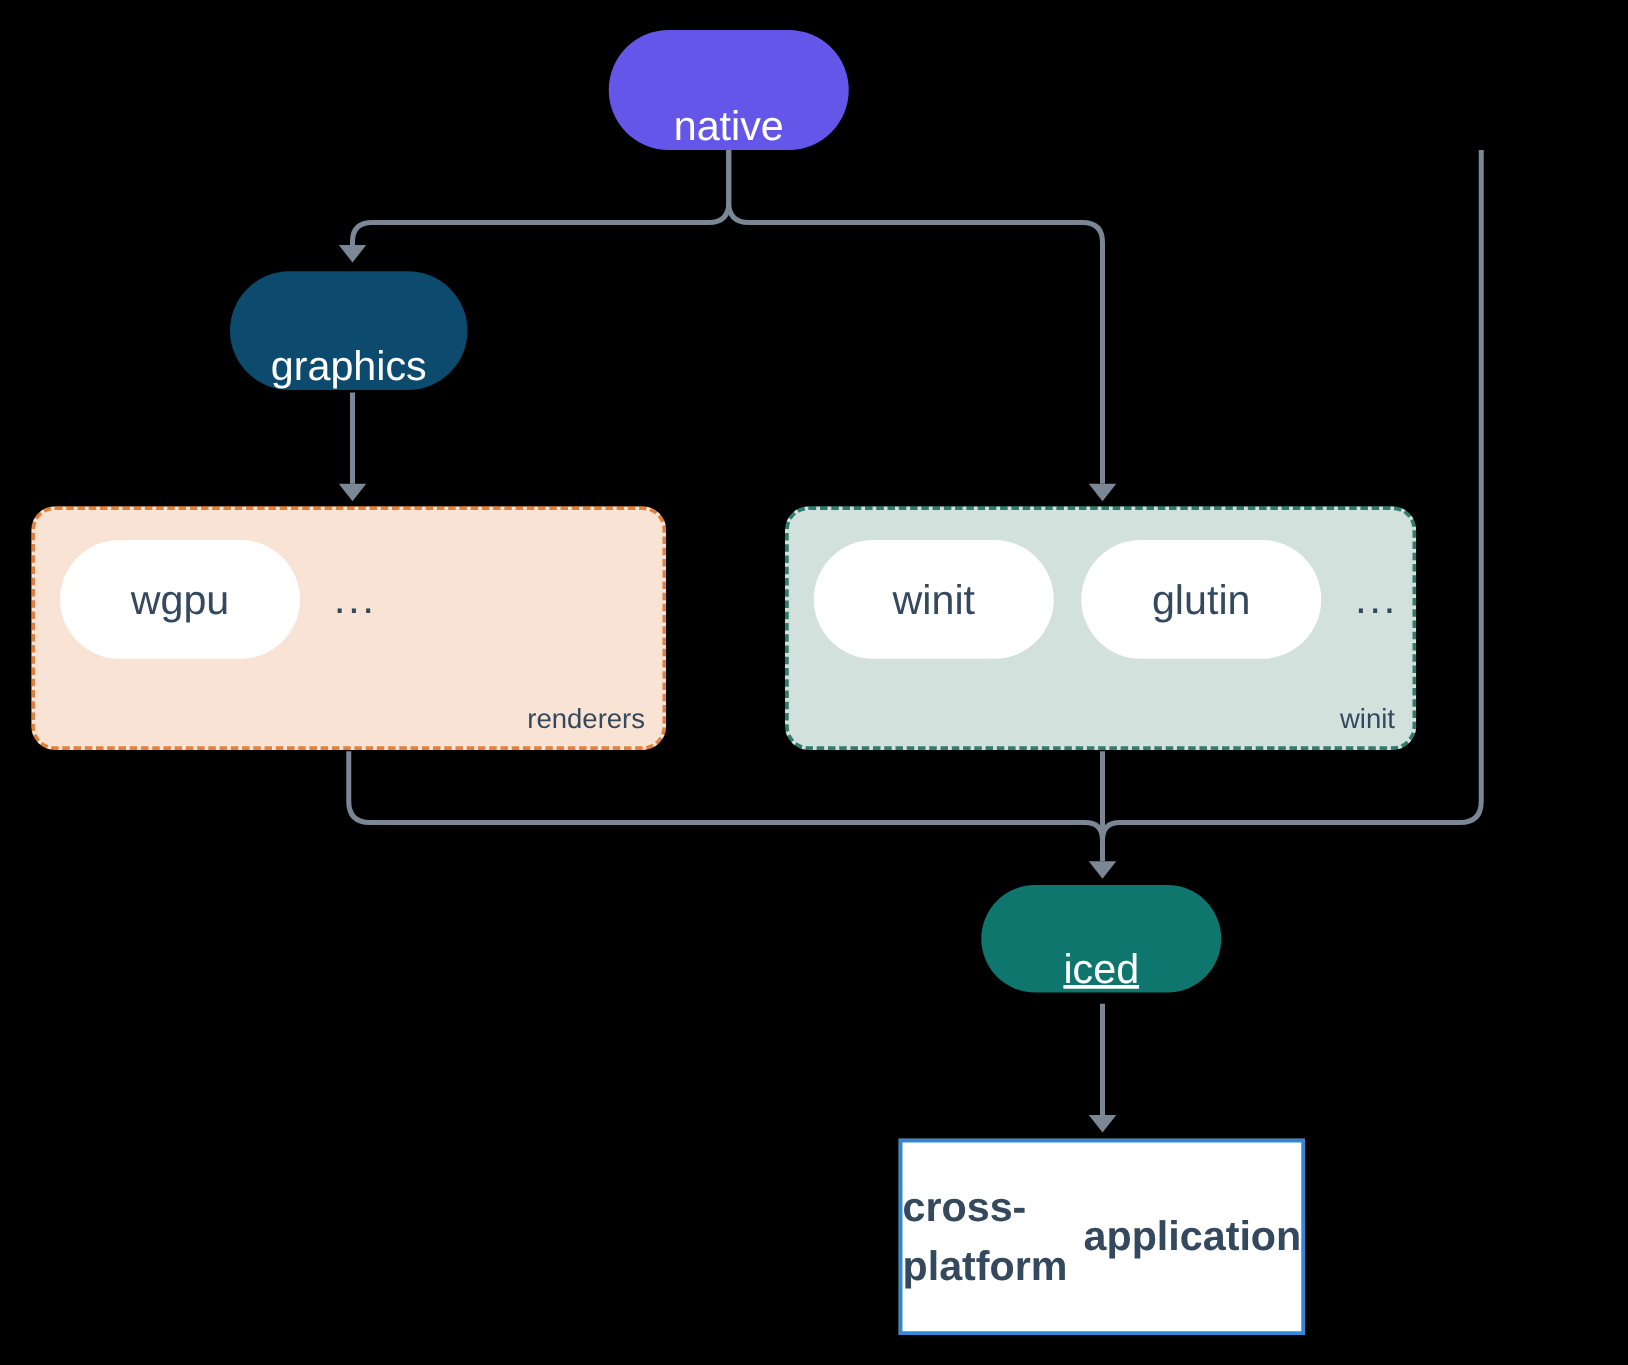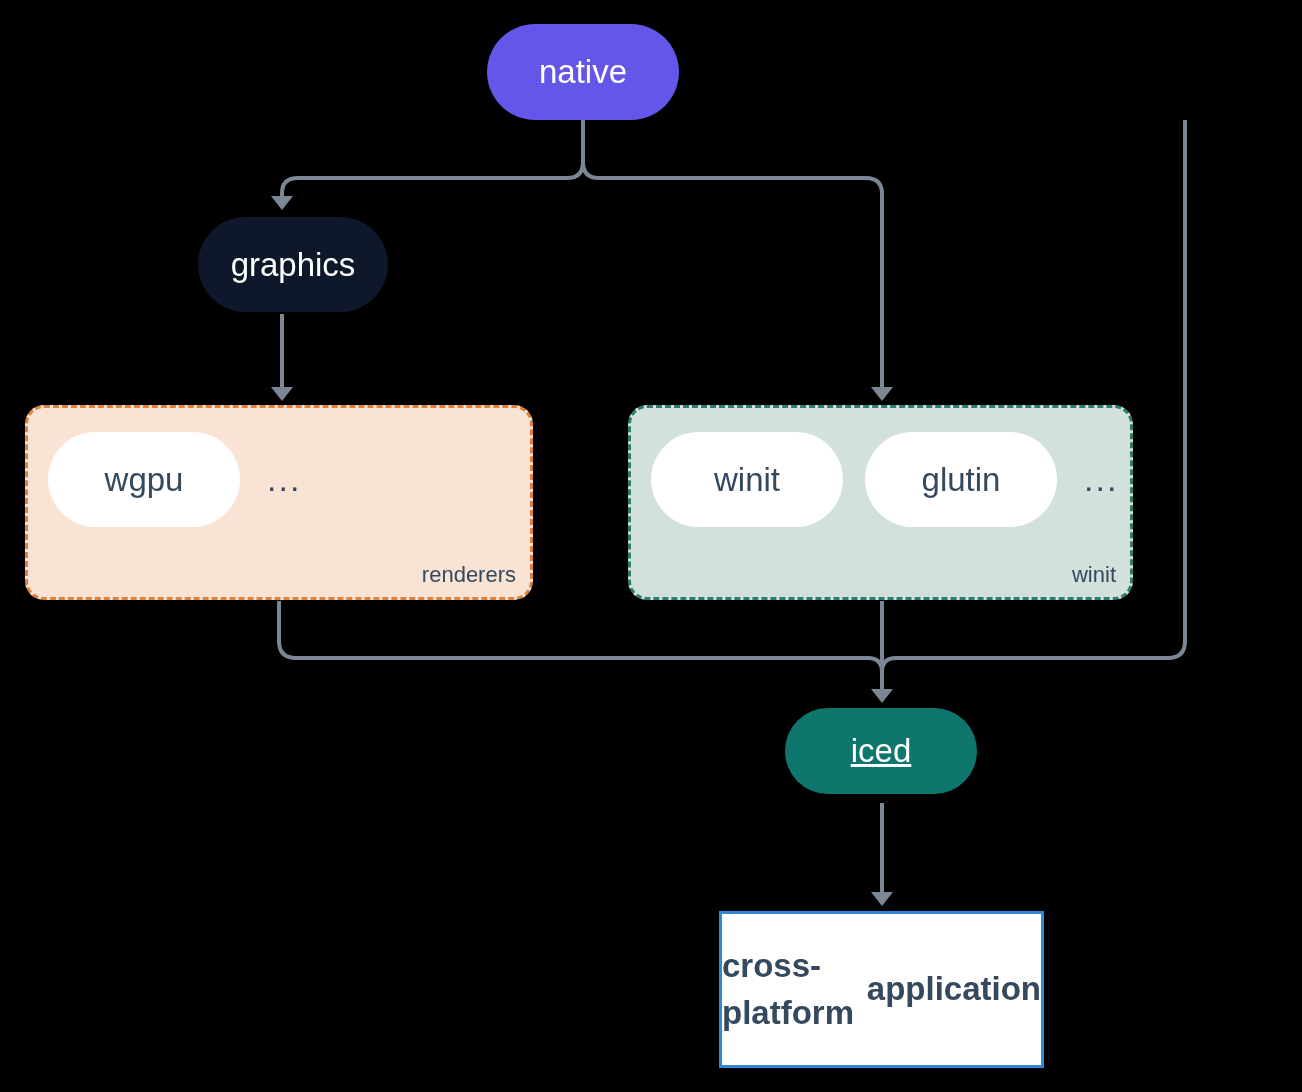--- a/index.html
+++ b/index.html
@@ -26,29 +26,29 @@
     stroke: #7B8794;
     stroke-width: 4;
   }
   svg.connectors path.arrow {
     fill: #7B8794;
     stroke: none;
   }
   .pill {
     position: absolute;
     display: flex;
-    align-items: center;
+    align-items: flex-end;
     justify-content: center;
     border-radius: 60px;
     color: #FFFFFF;
     font-size: 33px;
   }
   .pill-native   { left: 487px;  top: 24px;  width: 192px; height: 96px; background: #6456E8; }
   .pill-web      { left: 1087px; top: 24px;  width: 191px; height: 94px; background: #6456E8; }
-  .pill-graphics { left: 198px;  top: 217px; width: 190px; height: 95px; background: #0f172a; }
+  .pill-graphics { left: 184px;  top: 217px; width: 190px; height: 95px; background: #0c4a6e; }
   .pill-iced     { left: 785px;  top: 708px; width: 192px; height: 86px; background: #0f766e; text-decoration: underline; }
 
   .group {
     position: absolute;
     box-sizing: border-box;
     top: 405px;
     height: 195px;
     border-radius: 19px;
   }
   .group-renderers {

